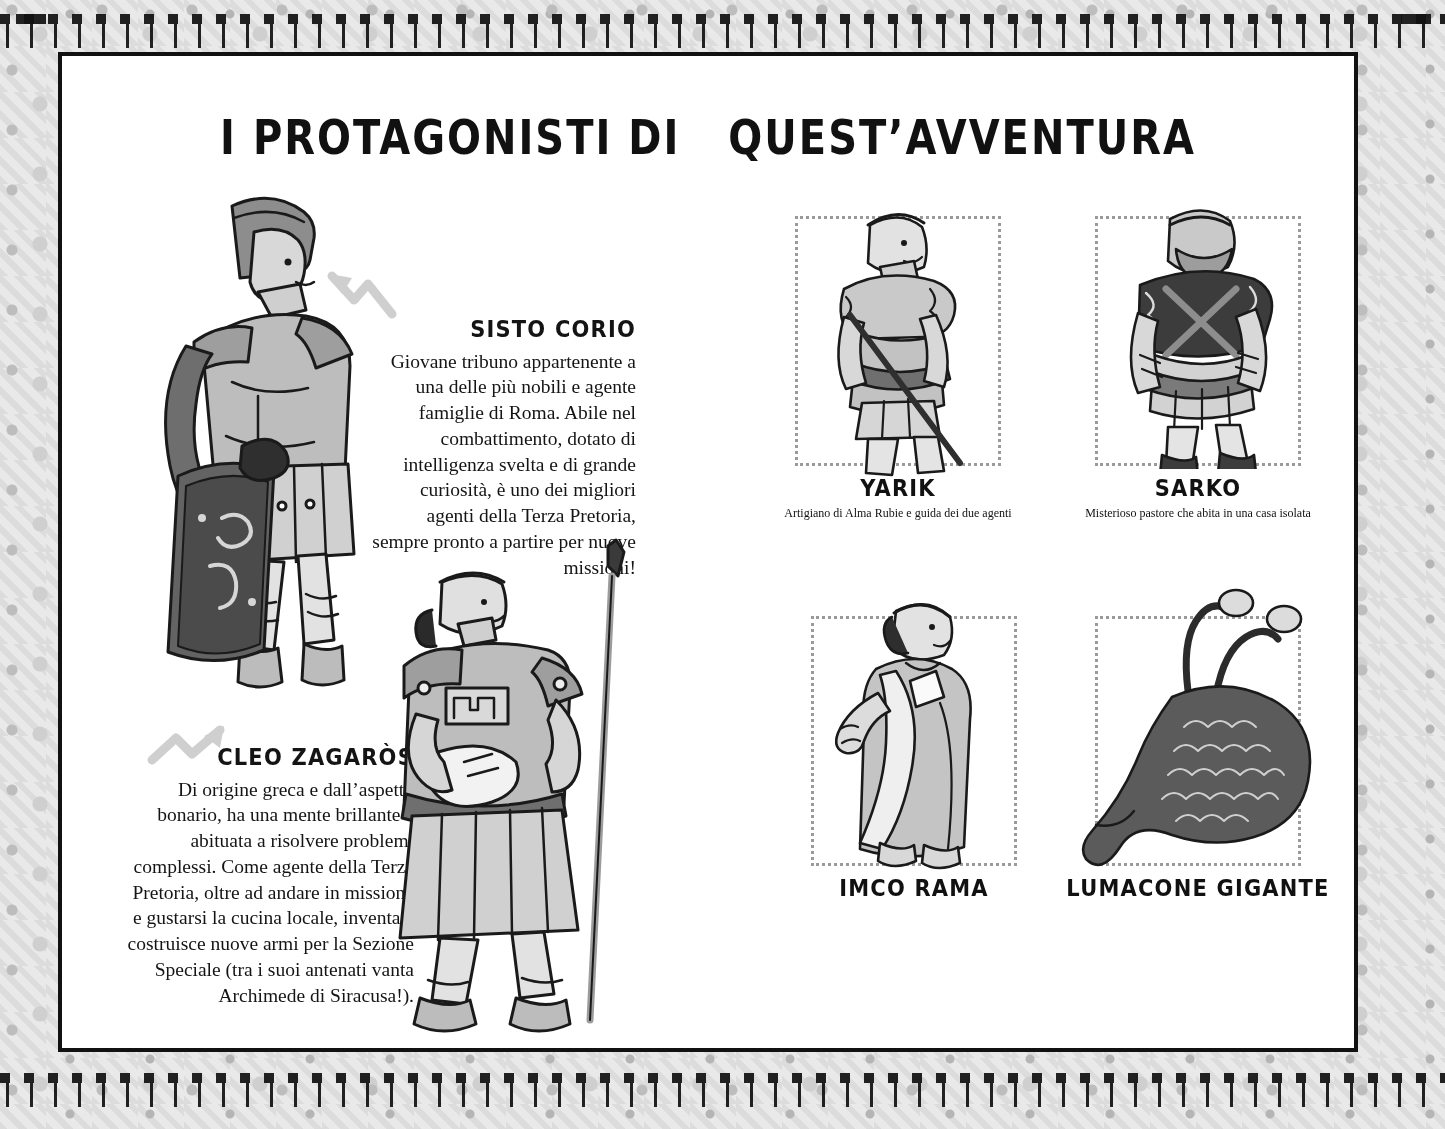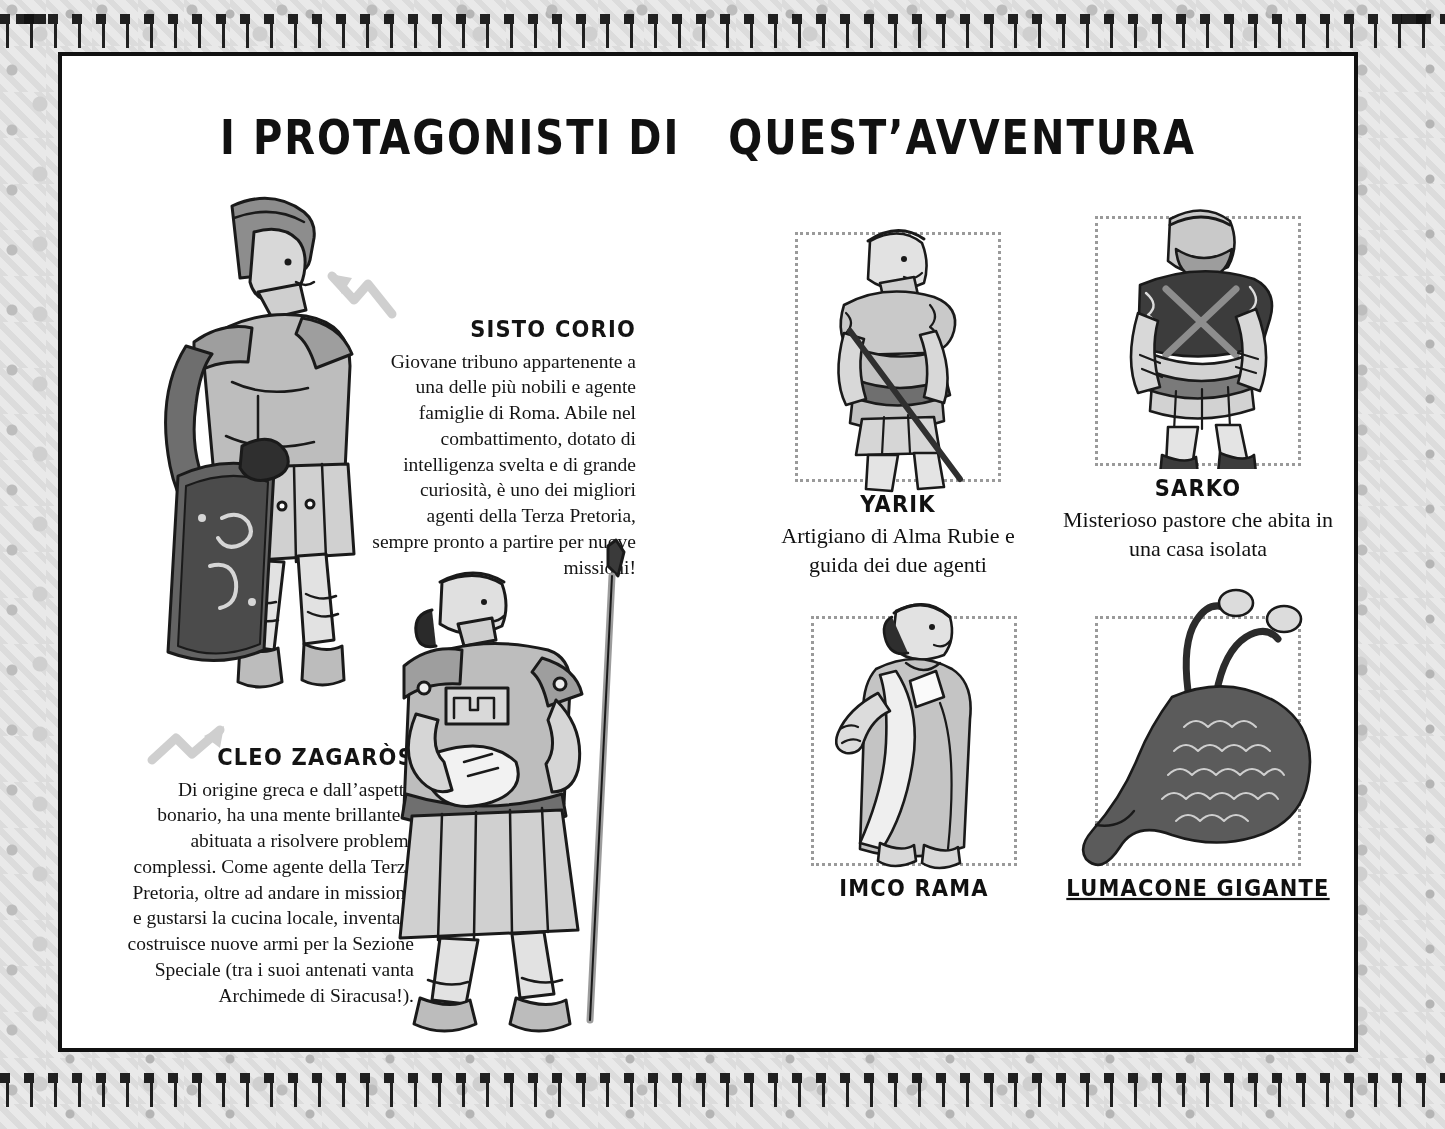--- a/index.html
+++ b/index.html
@@ -135,28 +135,28 @@
   }
   .card .cname {
     font-family: "DejaVu Sans", sans-serif;
     font-weight: bold;
     font-size: 21px;
     letter-spacing: 1.2px;
     margin-top: 10px;
     transform: scaleY(1.1);
   }
   .card .cdesc {
-    font-size: 22px;
+    font-size: 12px;
     line-height: 1.3;
     margin-top: 6px;
   }
-  .card.c1 { left: 0;   top: 76px; }
+  .card.c1 { left: 0;   top: 60px; }
   .card.c2 { left: 300px; top: 60px; }
   .card.c3 { left: 16px;   top: 460px; }
-  .card.c4 { left: 300px; top: 460px; text-decoration: underline; }
+  .card.c4 { left: 300px; top: 460px; }
 
   .figure { position: absolute; }
   svg { display: block; }
 </style>
 </head>
 <body>
 
 <div class="page">
   <div class="mosaic"></div>
   <div class="key-band top"></div>

